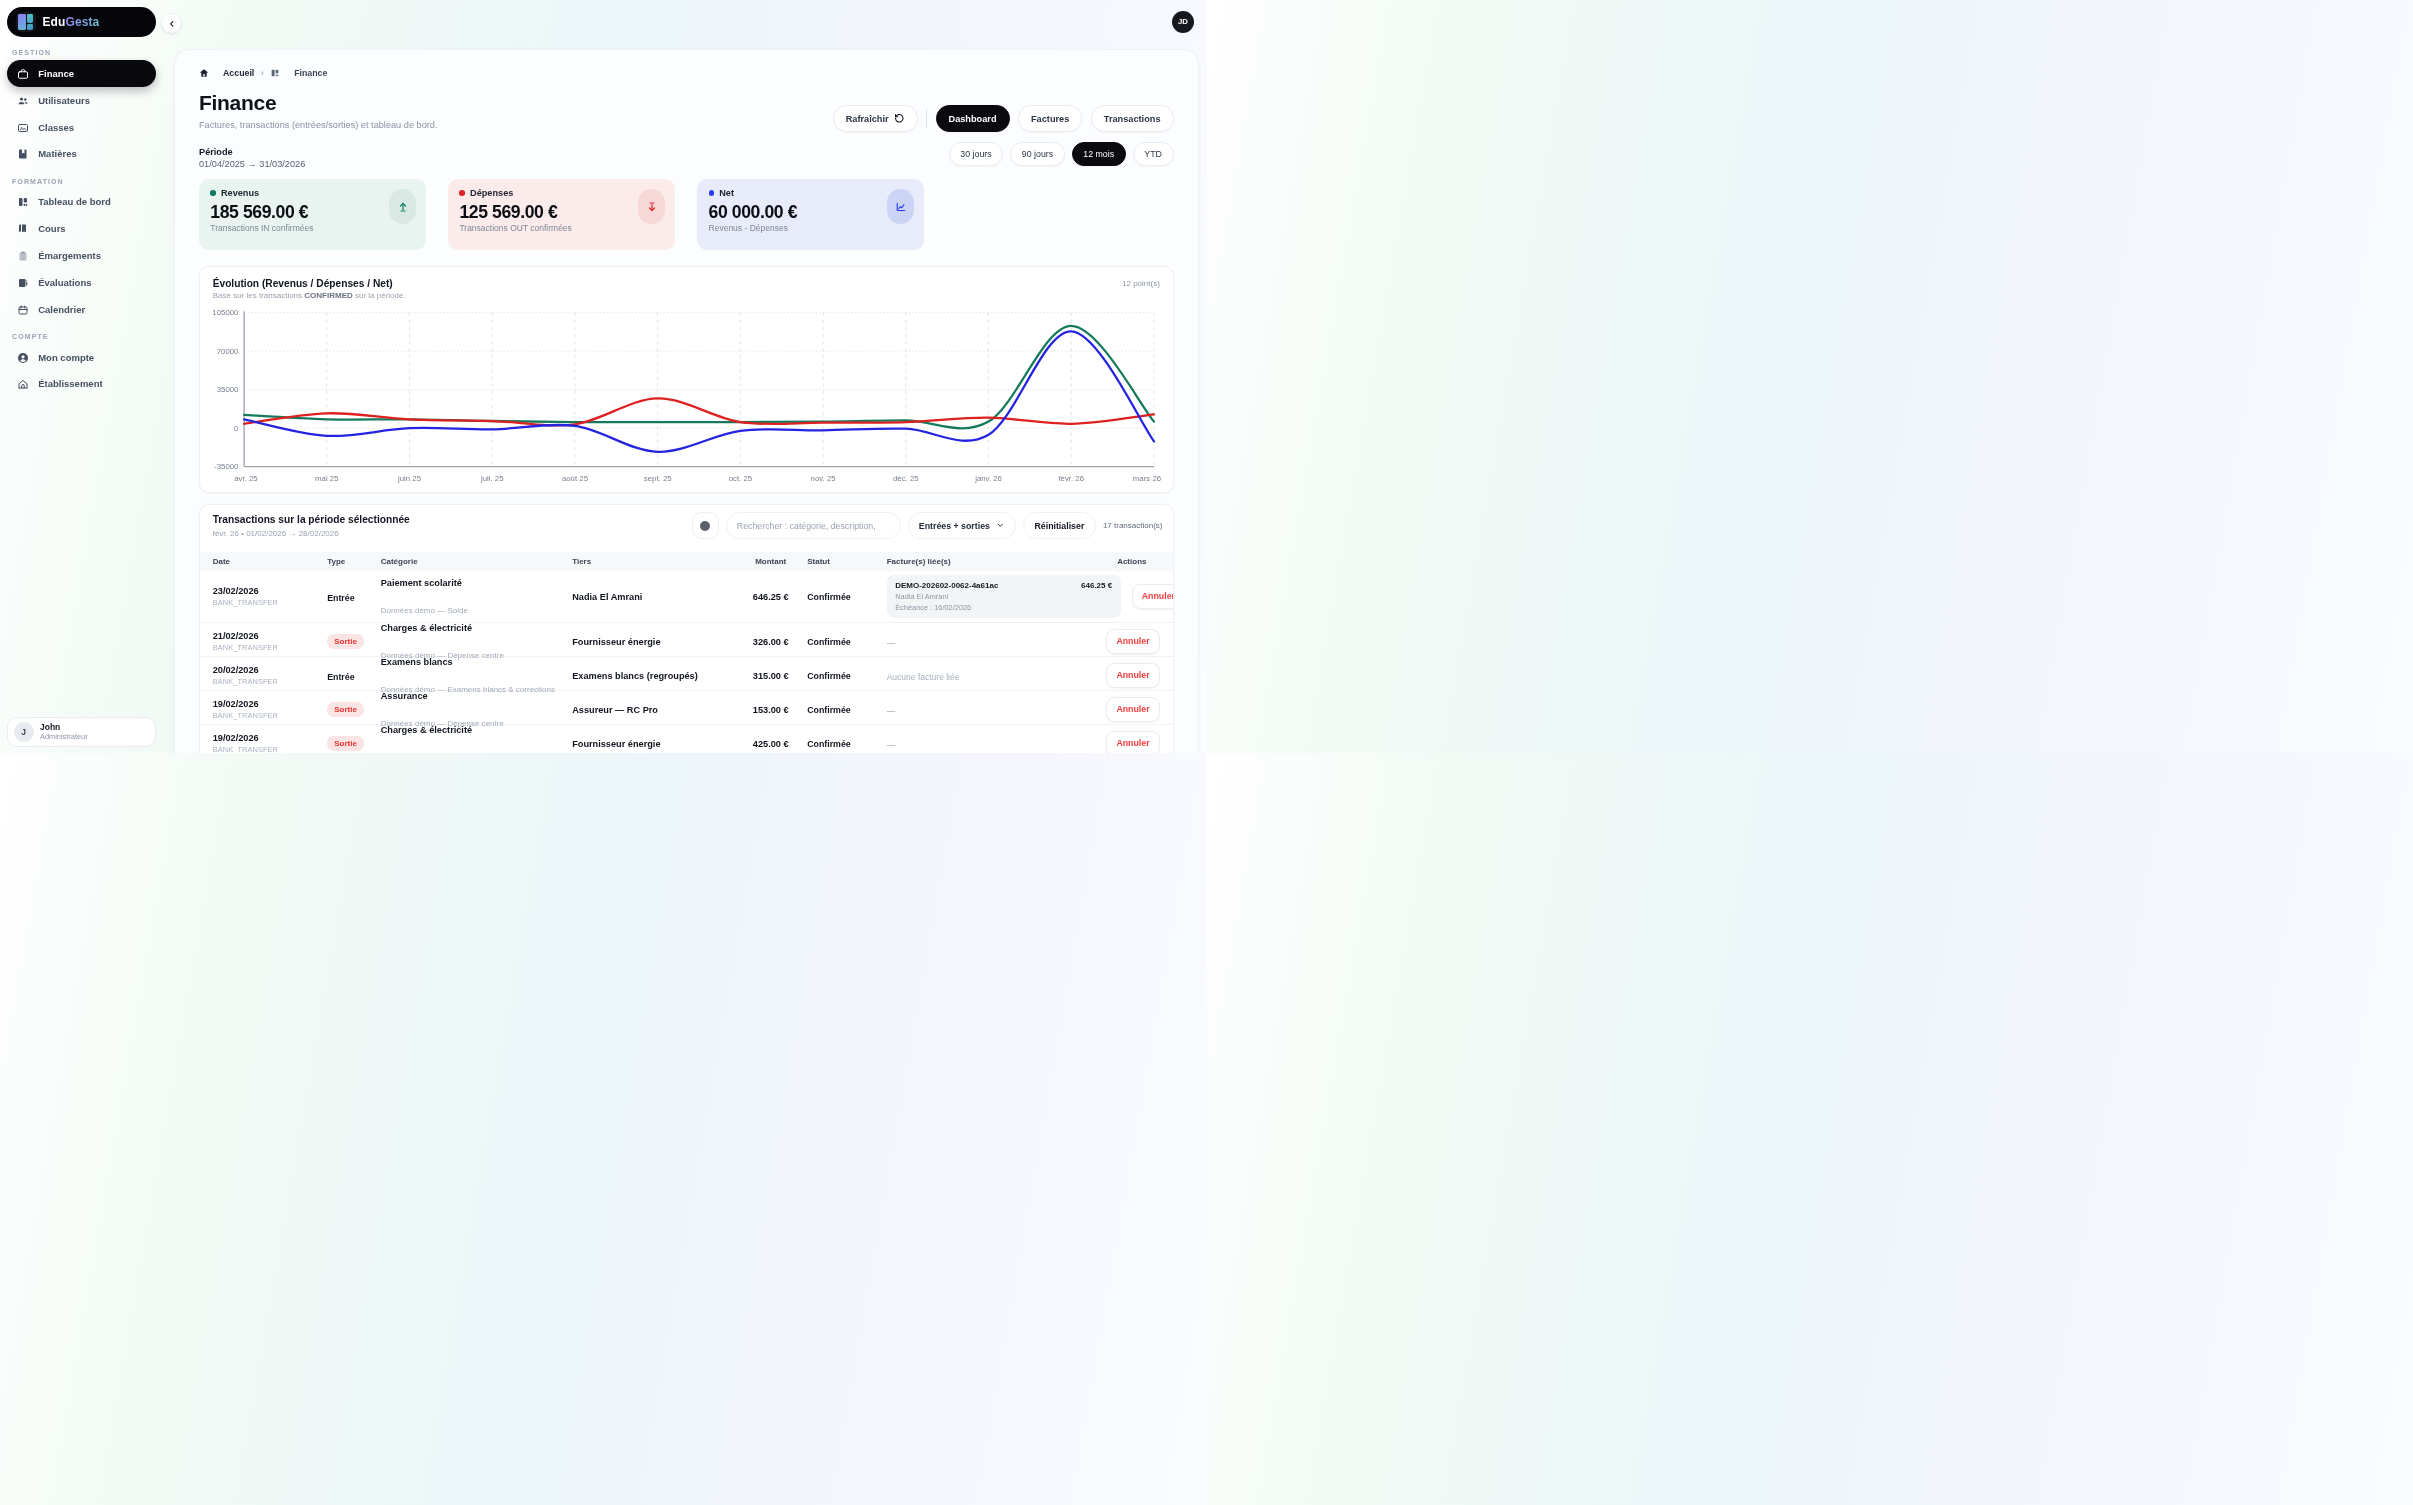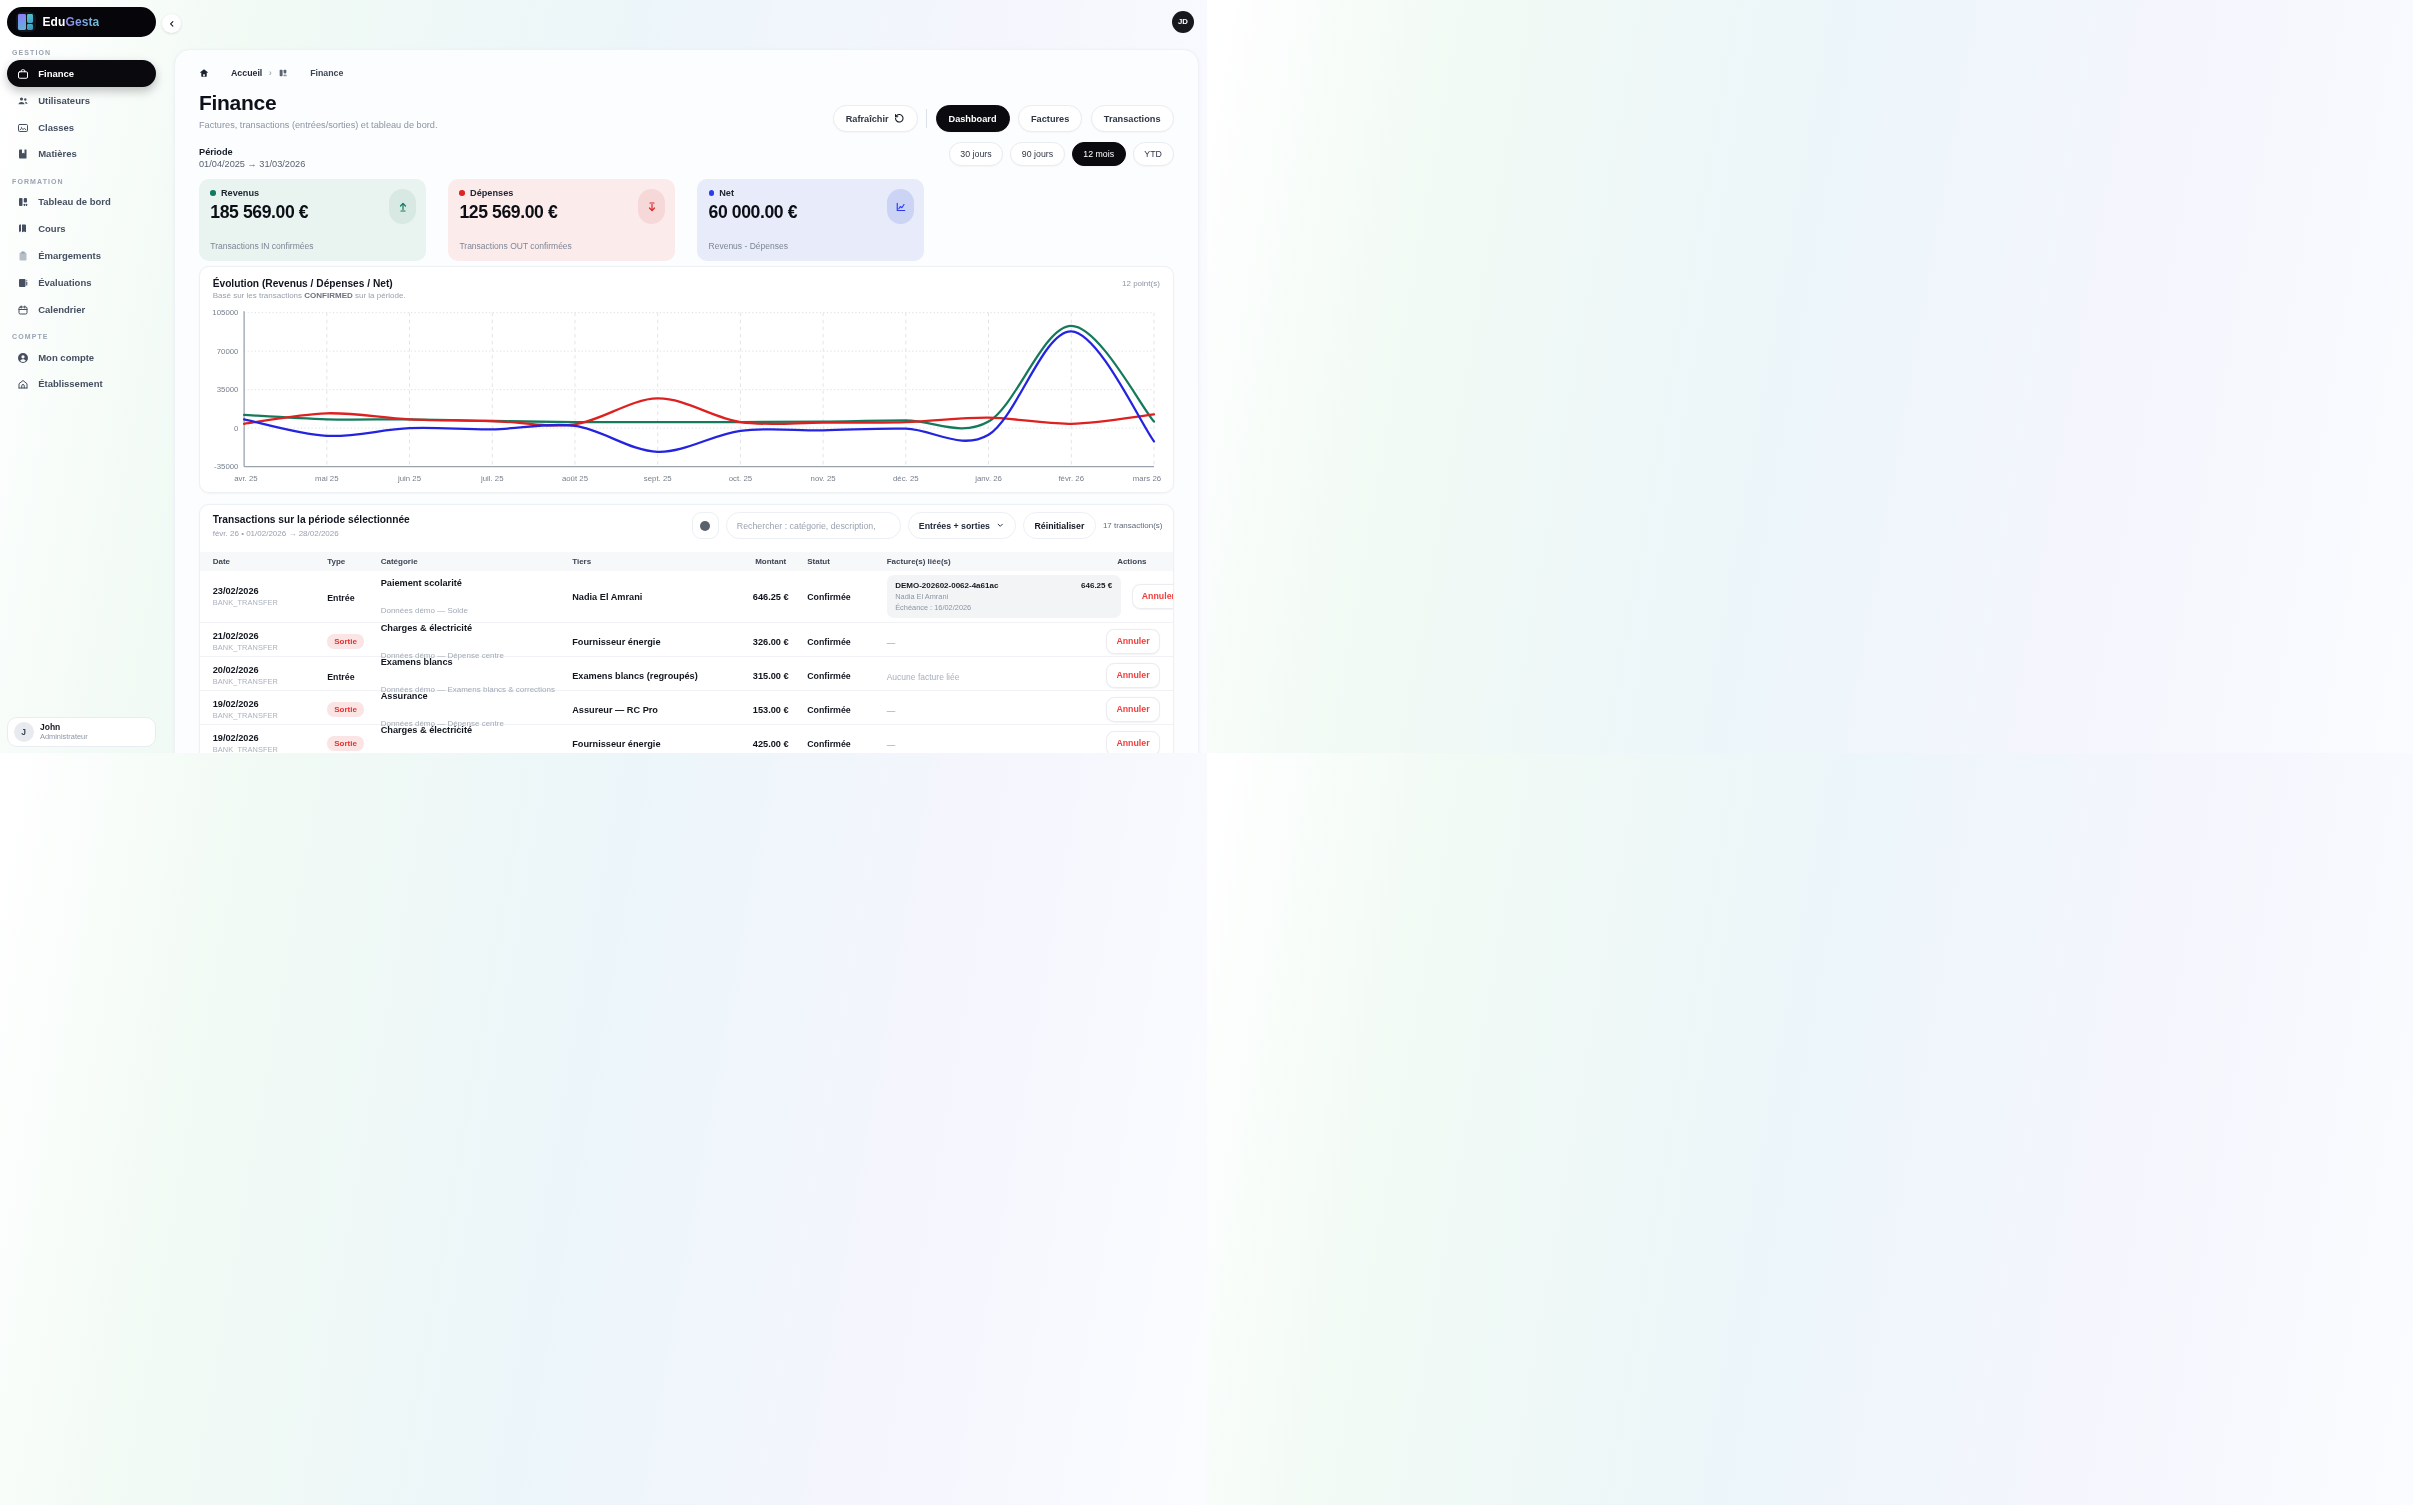--- a/index.html
+++ b/index.html
@@ -42,21 +42,21 @@
     display:flex;align-items:center;justify-content:center}
   .user-name{font-size:8.5px;font-weight:800;color:#14181f;line-height:1.15}
   .user-role{font-size:7.4px;color:#8d96a4;line-height:1.15}
 
   
   .main-card{position:absolute;left:174px;top:49px;right:8.5px;bottom:-18.3px;background:#fcfdfe;border:0.7px solid #eef1f5;
     border-radius:15.5px;box-shadow:0 1.4px 4.2px rgba(16,24,40,.04);}
   .main-inner{position:relative;width:100%;height:100%;padding:15.5px 24px}
 
   .breadcrumb{display:flex;align-items:center;gap:6.4px;height:14px}
-  .crumb{display:flex;align-items:center;gap:22px;font-size:8.8px;font-weight:800;color:#232b38;cursor:pointer}
+  .crumb{display:flex;align-items:center;gap:14px;font-size:8.8px;font-weight:800;color:#232b38;cursor:pointer}
   .crumb.current{color:#3d4656;cursor:default}
   .crumb-sep{color:#aab2bf;font-size:9.2px;font-weight:700}
 
   .page-title{margin-top:11.3px;font-size:21px;font-weight:800;letter-spacing:-0.3px;color:#0d1119}
   .page-subtitle{margin-top:5px;font-size:9.2px;color:#8b94a3}
 
   .controls-top{position:absolute;top:55px;right:24px;display:flex;align-items:center;gap:8.5px}
   .pill-btn{height:27px;border-radius:13.4px;background:#fff;border:0.7px solid #e9ecf1;display:flex;align-items:center;
     gap:5.6px;padding:0 12px;font-size:9.2px;font-weight:800;color:#2e3645;cursor:pointer;box-shadow:0 0.7px 1.4px rgba(16,24,40,.04)}
   .pill-btn.dark{background:#0b0b0f;border-color:#0b0b0f;color:#fff}
@@ -76,21 +76,21 @@
   .stats{position:absolute;left:24px;right:24px;top:129px;height:71px;display:grid;grid-template-columns:1fr 1fr 1fr 1fr;gap:22px}
   .stat-card{border-radius:10px;padding:9.2px 11.3px;position:relative}
   .stat-card.revenus{background:#e9f3ef}
   .stat-card.depenses{background:#fcebeb}
   .stat-card.impayes{background:#fceeе9}
   .stat-card.impayes{background:#fceee9}
   .stat-card.net{background:#e8ebfa}
   .stat-head{display:flex;align-items:center;gap:5px;font-size:9.2px;font-weight:800;color:#1d2430}
   .dot{width:5.6px;height:5.6px;border-radius:50%}
   .stat-value{margin-top:4.2px;font-size:17.6px;font-weight:800;letter-spacing:-0.4px;color:#0b0e14}
-  .stat-caption{margin-top:18px;font-size:8.5px;color:#7d8795}
+  .stat-caption{margin-top:0;font-size:8.5px;color:#7d8795}
   .stat-icon{position:absolute;right:10px;top:10px;width:27px;height:35px;border-radius:13.4px;display:flex;align-items:center;justify-content:center}
   .stat-icon.revenus{background:#d7e9e2;color:#0e7a62}
   .stat-icon.depenses{background:#f7d8d8;color:#dc2626}
   .stat-icon.impayes{background:#f7ded3;color:#c2410c}
   .stat-icon.net{background:#ccd4f6;color:#2b3cf0}
 
   
   .chart-card{position:absolute;left:24px;right:24px;top:216px;height:227px;background:#fff;border:0.7px solid #eef1f4;
     border-radius:10px;box-shadow:0 0.7px 2.1px rgba(16,24,40,.04);padding:10.6px 12.7px}
   .chart-title{font-size:10.2px;font-weight:800;color:#10151f}

